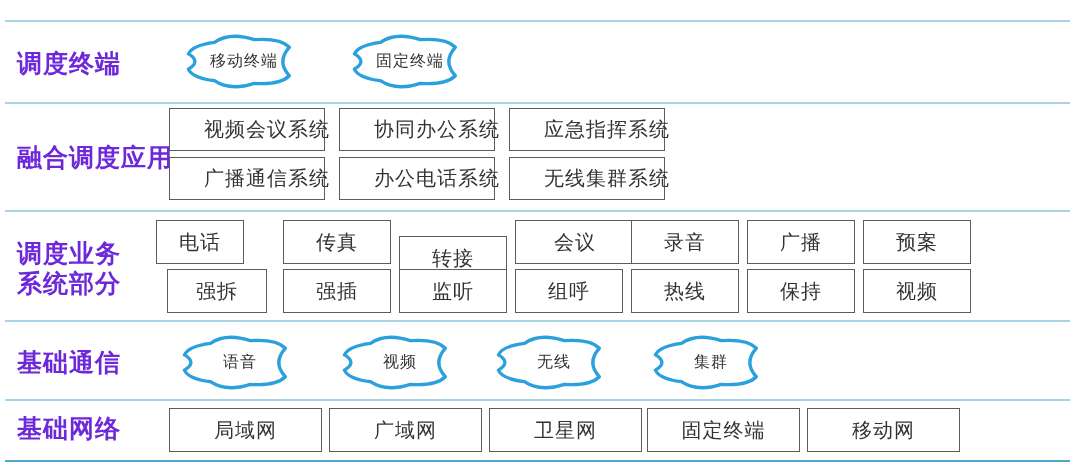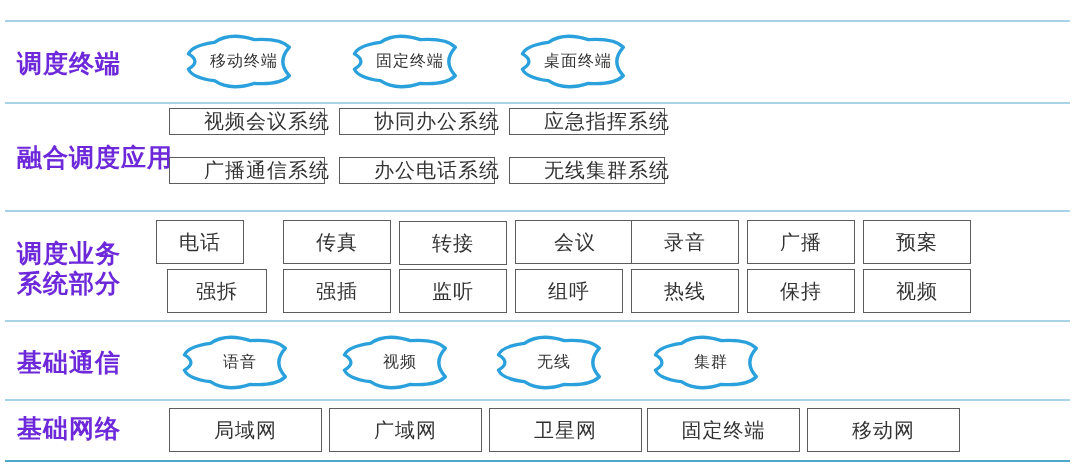--- a/index.html
+++ b/index.html
@@ -26,21 +26,21 @@
   .dbox{
     position:absolute;height:44px;
     border:1.5px solid #5c5c5c;
     background:#ffffff;
     display:flex;align-items:center;justify-content:center;
     font-size:20px;color:#333333;
     letter-spacing:1px;
     box-sizing:border-box;
     white-space:nowrap;
   }
-  .dbox.app{height:27px;padding-left:40px;}
+  .dbox.app{height:43px;padding-left:40px;}
   .cloud{
     position:absolute;width:140px;height:61px;
   }
   .cloud svg{position:absolute;left:0;top:0;width:140px;height:61px;}
   .cloud-label{
     position:absolute;left:0;top:0;width:140px;height:61px;
     display:flex;align-items:center;justify-content:center;
     font-size:16px;color:#333333;letter-spacing:1px;
     white-space:nowrap;
   }
@@ -64,44 +64,38 @@
         <path d="M124,17.6 Q114.3,7.5 86.1,9.4 Q59.9,0.8 43,12.2 Q19,15.3 14.9,24.8 Q28.9,33 14.9,41.2 Q19,50.7 43,53.8 Q59.9,65.2 86.1,56.6 Q114.3,58.5 124,48.4 Q110,33 124,17.6 Z" fill="#ffffff" stroke="#2aa0dc" stroke-width="3.6" stroke-linejoin="round"></path>
       </svg>
     <span class="cloud-label">移动终端</span>
   </div>
   <div class="cloud" style="left:340px;top:31px">
     <svg viewBox="0 0 150 66">
         <path d="M124,17.6 Q114.3,7.5 86.1,9.4 Q59.9,0.8 43,12.2 Q19,15.3 14.9,24.8 Q28.9,33 14.9,41.2 Q19,50.7 43,53.8 Q59.9,65.2 86.1,56.6 Q114.3,58.5 124,48.4 Q110,33 124,17.6 Z" fill="#ffffff" stroke="#2aa0dc" stroke-width="3.6" stroke-linejoin="round"></path>
       </svg>
     <span class="cloud-label">固定终端</span>
   </div>
-  <div class="cloud" style="left:508px;top:31px">
-    <svg viewBox="0 0 150 66">
-        <path d="M124,17.6 Q114.3,7.5 86.1,9.4 Q59.9,0.8 43,12.2 Q19,15.3 14.9,24.8 Q28.9,33 14.9,41.2 Q19,50.7 43,53.8 Q59.9,65.2 86.1,56.6 Q114.3,58.5 124,48.4 Q110,33 124,17.6 Z" fill="#ffffff" stroke="#2aa0dc" stroke-width="3.6" stroke-linejoin="round"></path>
-      </svg>
-    <span class="cloud-label">桌面终端</span>
-  </div>
 
   <div class="layer-label" style="top:141px">融合调度应用</div>
 
   <div class="dbox app" style="left:169px;top:108px;width:156px">视频会议系统</div>
   <div class="dbox app" style="left:339px;top:108px;width:156px">协同办公系统</div>
   <div class="dbox app" style="left:509px;top:108px;width:156px">应急指挥系统</div>
   <div class="dbox app" style="left:169px;top:157px;width:156px">广播通信系统</div>
   <div class="dbox app" style="left:339px;top:157px;width:156px">办公电话系统</div>
   <div class="dbox app" style="left:509px;top:157px;width:156px">无线集群系统</div>
 
   <div class="layer-label two-line" style="top:238px">
     <div>调度业务</div>
     <div>系统部分</div>
   </div>
 
   <div class="dbox" style="left:156px;top:220px;width:88px">电话</div>
   <div class="dbox" style="left:283px;top:220px;width:108px">传真</div>
-  <div class="dbox" style="left:399px;top:221px;width:108px">转接</div>
+  <div class="dbox" style="left:399px;top:236px;width:108px">转接</div>
   <div class="dbox" style="left:515px;top:220px;width:120px">会议</div>
   <div class="dbox" style="left:631px;top:220px;width:108px">录音</div>
   <div class="dbox" style="left:747px;top:220px;width:108px">广播</div>
   <div class="dbox" style="left:863px;top:220px;width:108px">预案</div>
   <div class="dbox" style="left:167px;top:269px;width:100px">强拆</div>
   <div class="dbox" style="left:283px;top:269px;width:108px">强插</div>
   <div class="dbox" style="left:399px;top:269px;width:108px">监听</div>
   <div class="dbox" style="left:515px;top:269px;width:108px">组呼</div>
   <div class="dbox" style="left:747px;top:269px;width:108px">保持</div>
   <div class="dbox" style="left:631px;top:269px;width:108px">热线</div>

